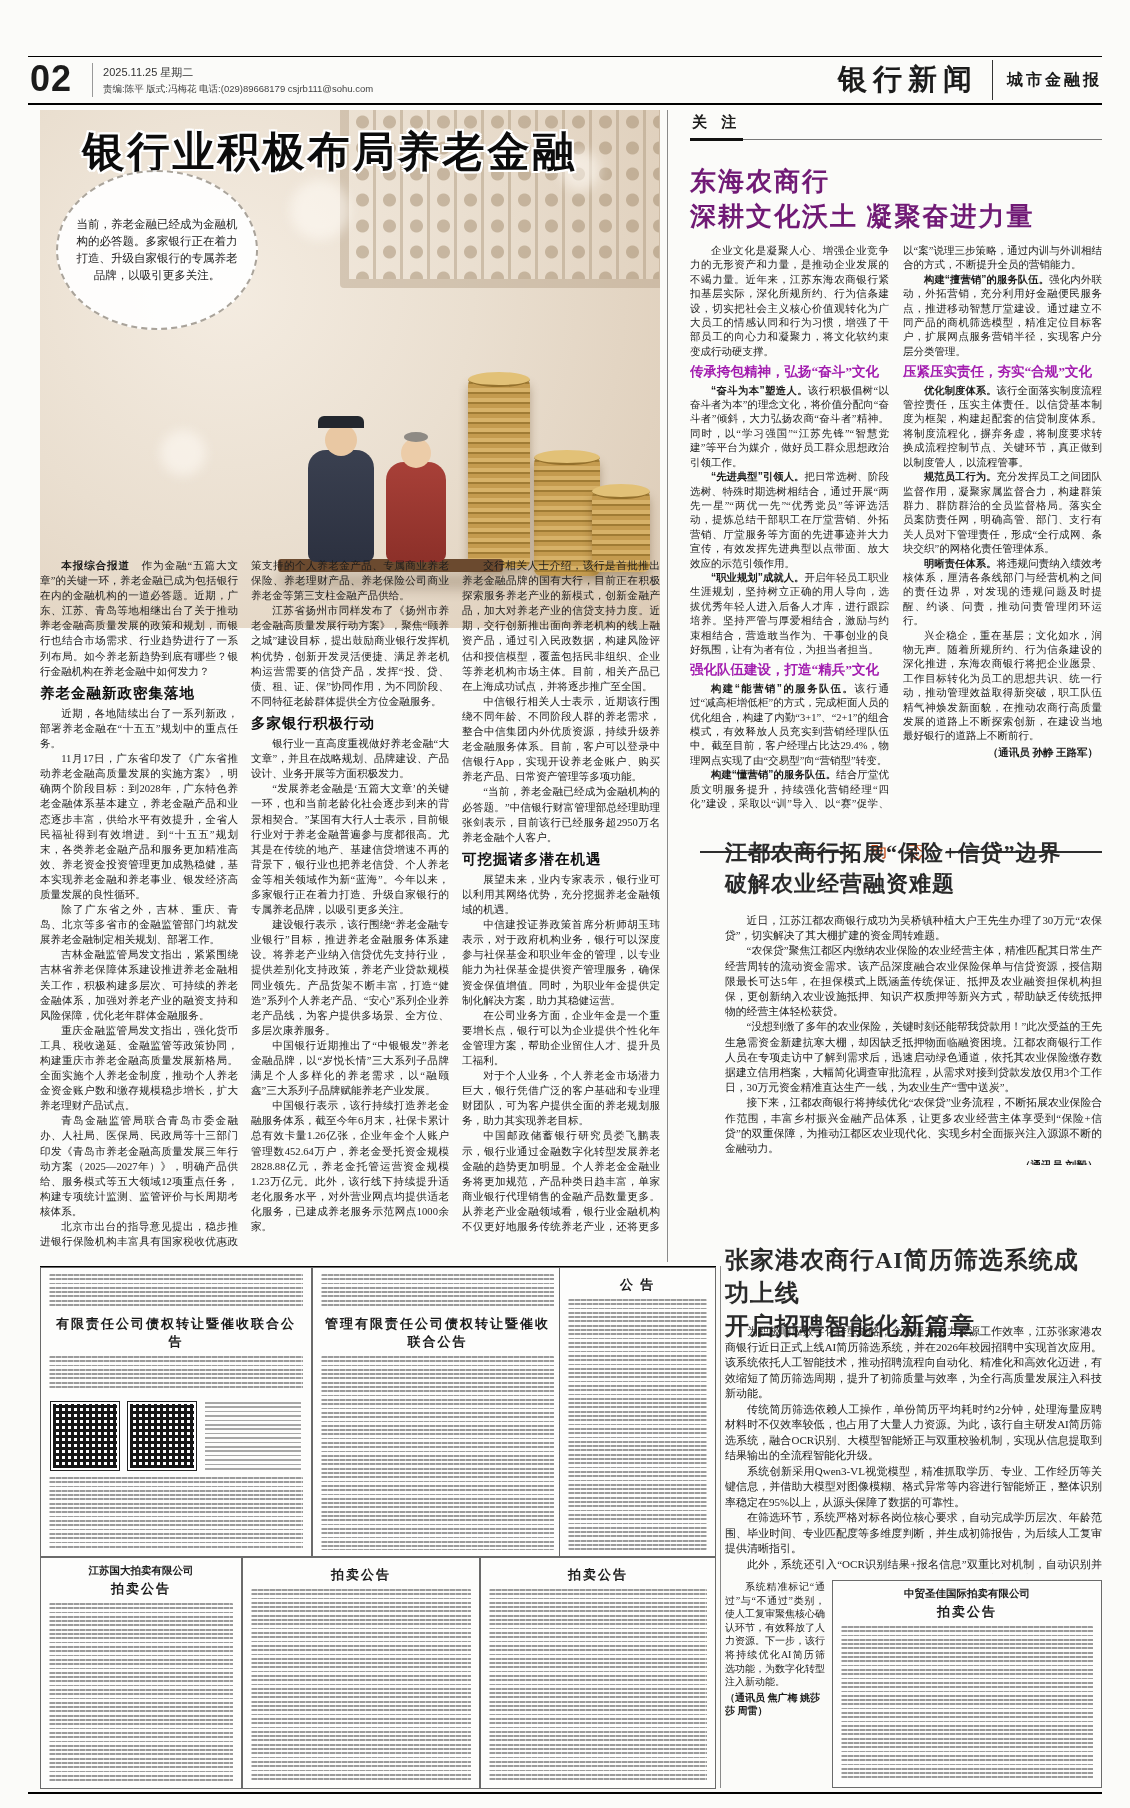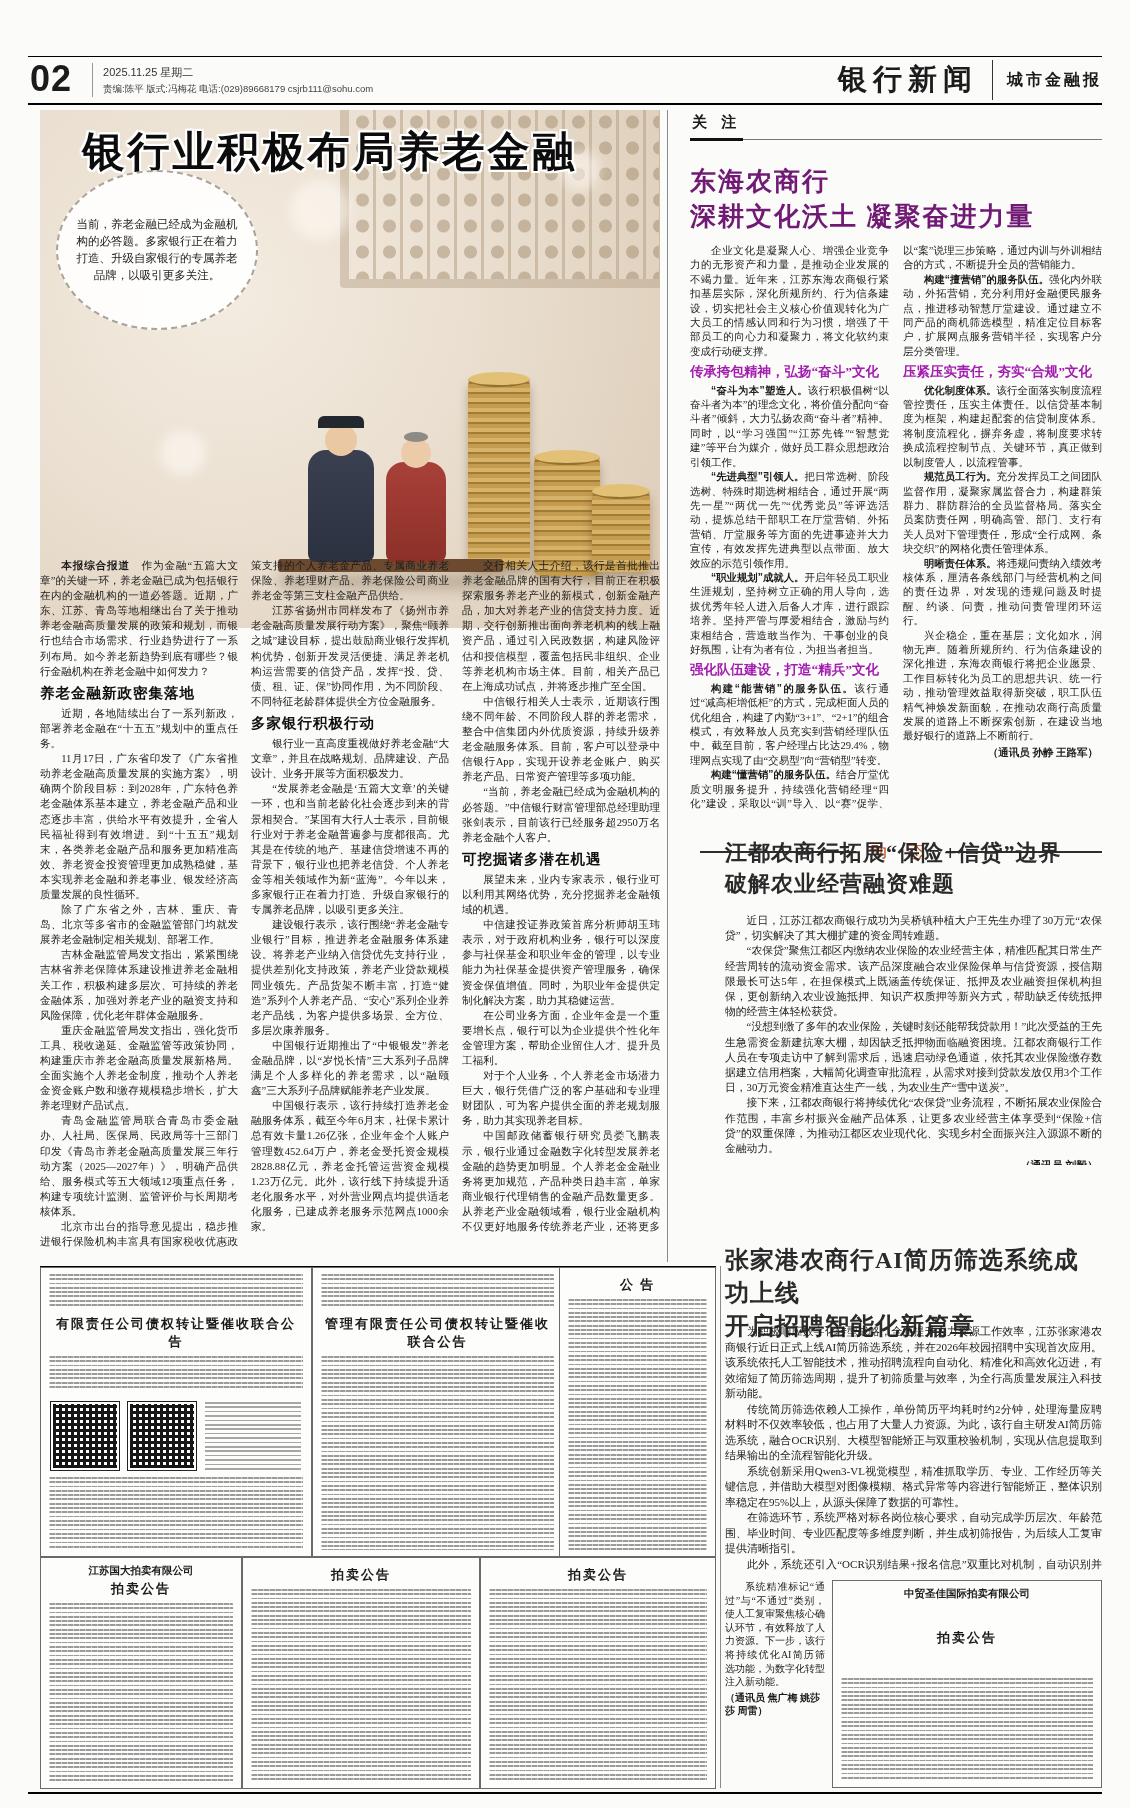--- a/index.html
+++ b/index.html
@@ -109,21 +109,21 @@
       background:repeating-linear-gradient(0deg,#161616 0 3px,transparent 3px 6px),
                  repeating-linear-gradient(90deg,#161616 0 3px,#fff 3px 6px);}
   .qr-noise{flex:1;opacity:.45;background:repeating-linear-gradient(180deg,#3c3c3c 0 1.6px, transparent 1.6px 4.4px);}
 
   .adA{left:0;top:0;width:272px;height:290px;}
   .adB{left:272px;top:0;width:251px;height:290px;}
   .adC{left:519px;top:0;width:157px;height:290px;}
   .adD{left:0;top:290px;width:202px;height:232px;}
   .adE{left:202px;top:290px;width:238px;height:232px;}
   .adF{left:440px;top:290px;width:236px;height:232px;}
-  .adH{left:832px;top:1580px;width:270px;height:208px;gap:26px;}
+  .adH{left:832px;top:1580px;width:270px;height:208px;}
 
   .bottom-rule{left:28px;top:1792px;width:1074px;height:2px;background:#000;}
 </style>
 </head>
 <body>
 
 <div class="abs header">
   <div class="pageno">02</div>
   <div class="hsep"></div>
   <div class="dateblock">

